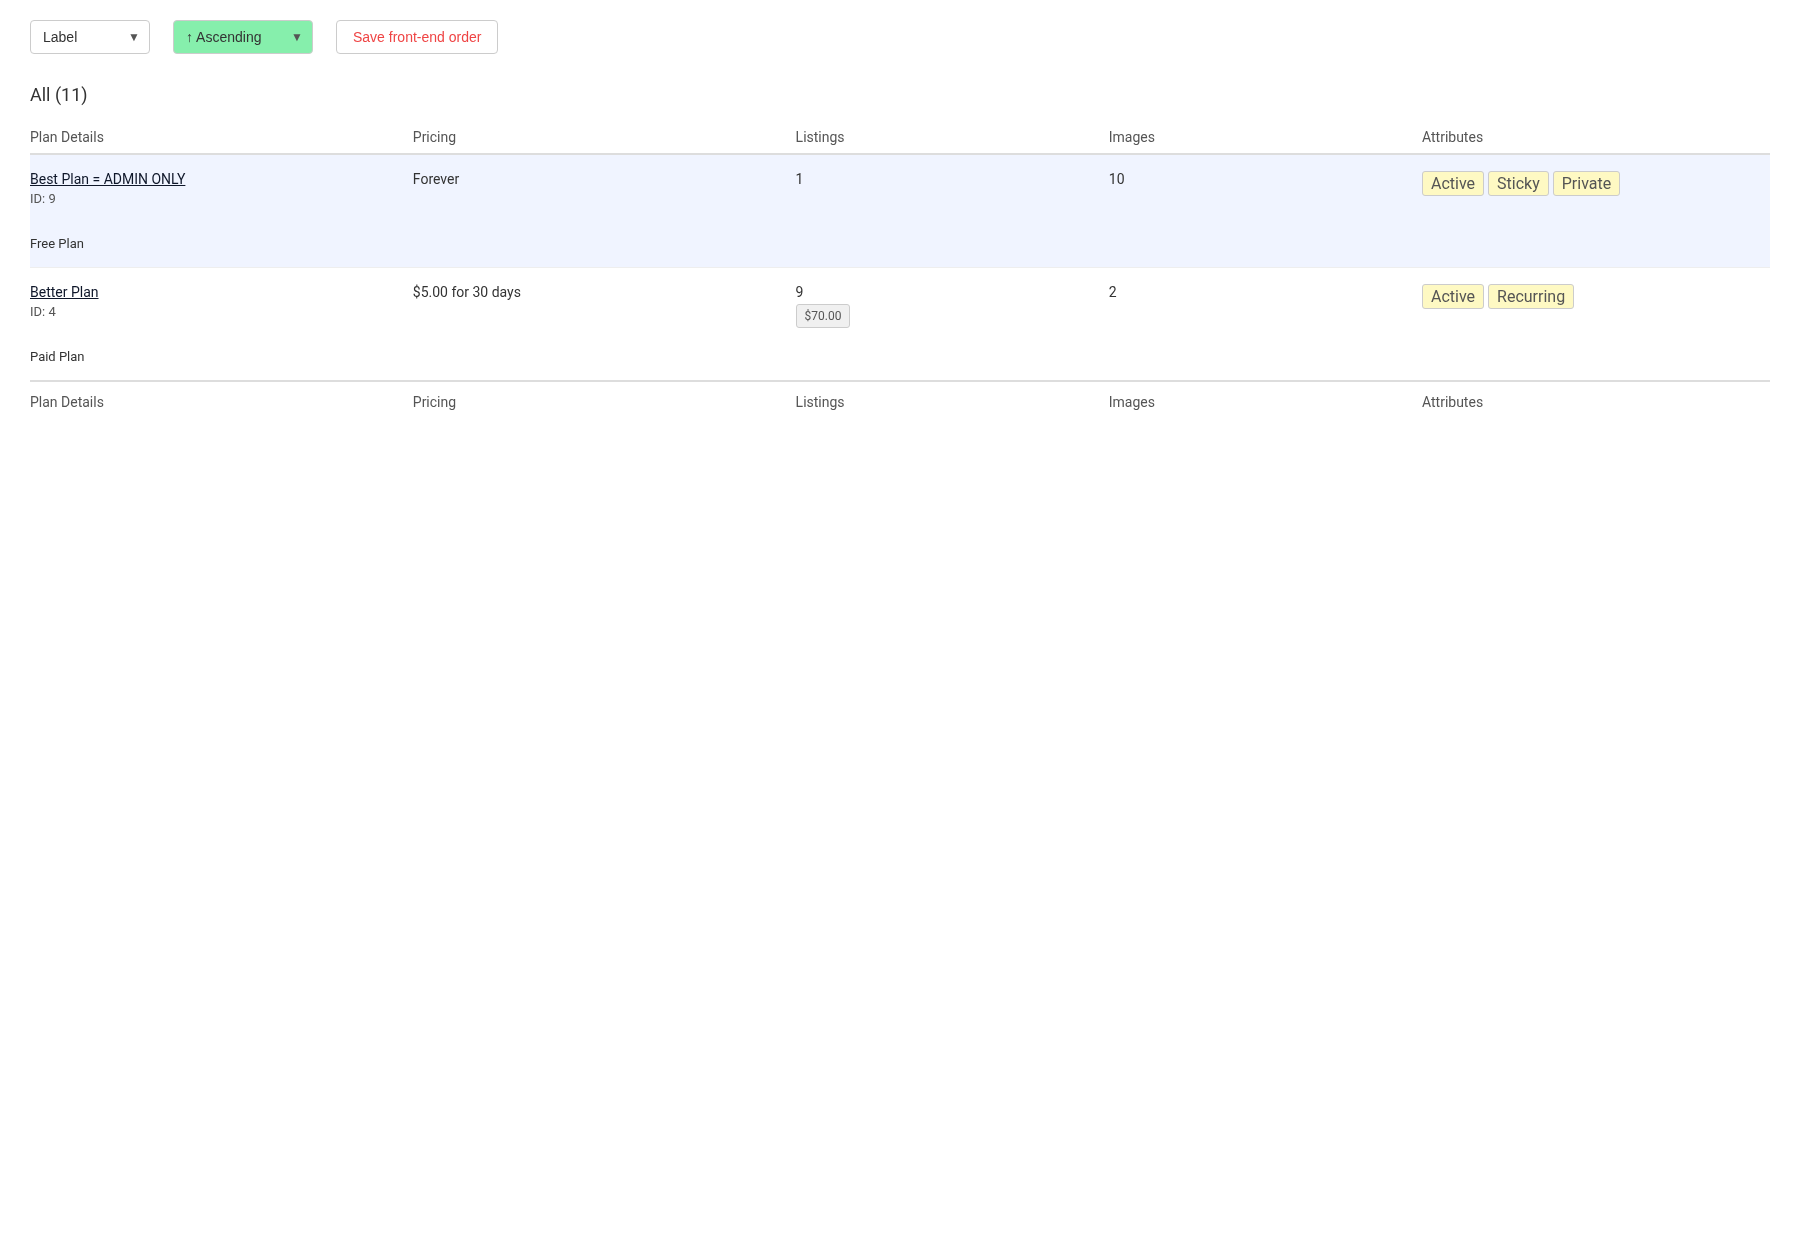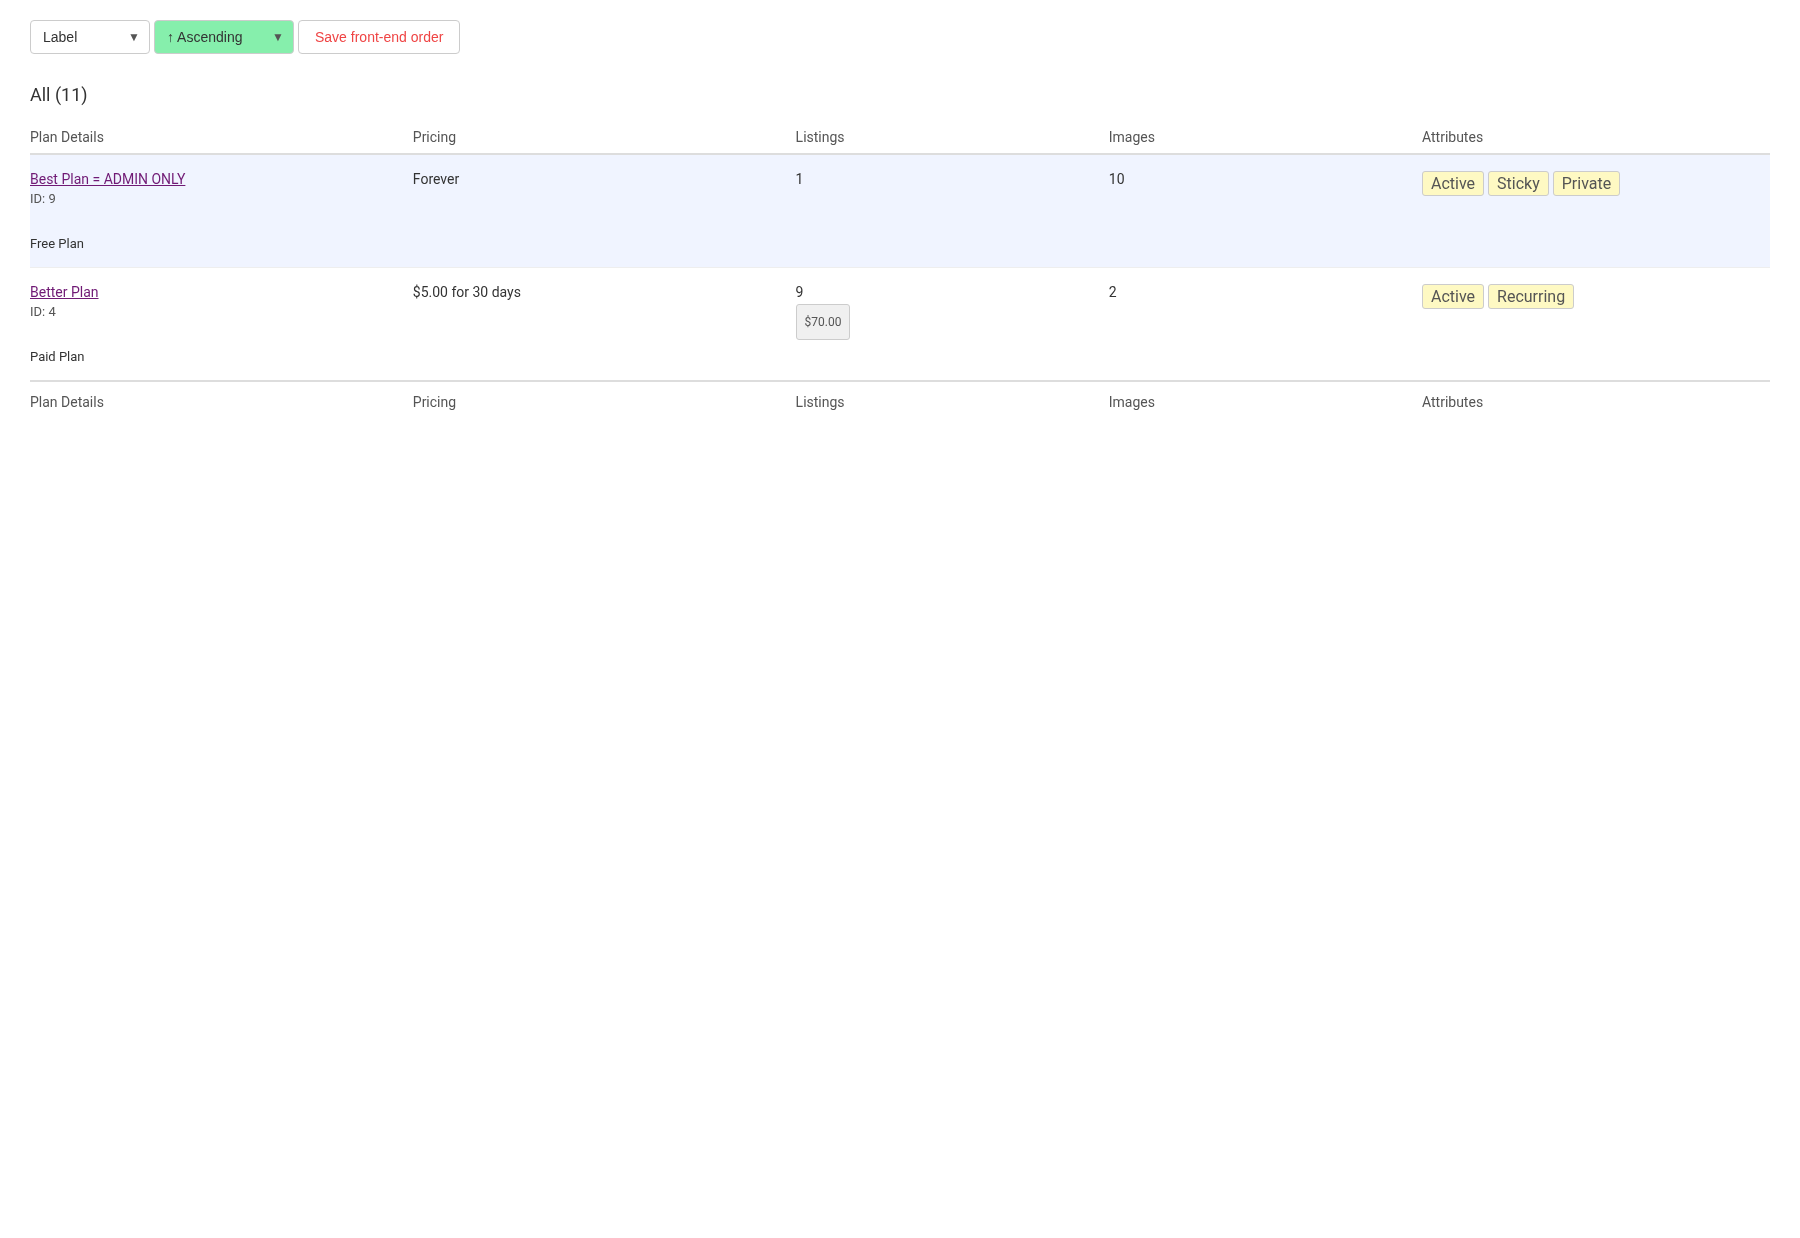--- a/index.html
+++ b/index.html
@@ -12,21 +12,21 @@
       font-family: -apple-system, BlinkMacSystemFont, "Segoe UI", Roboto, Arial, sans-serif;
       font-size: 14px;
       color: #333;
       background: #fff;
       padding: 20px 30px;
     }
 
     .toolbar {
       display: flex;
       align-items: center;
-      gap: 4px;
+      gap: 23px;
       margin-bottom: 30px;
     }
 
     .select-wrapper {
       position: relative;
       display: inline-flex;
       align-items: center;
     }
 
     .select-wrapper select {
@@ -113,21 +113,21 @@
       border-bottom: 1px solid #eee;
       font-size: 14px;
       color: #333;
     }
 
     .plans-table tr.row-highlighted {
       background-color: #f0f4ff;
     }
 
     .plan-name {
-      color: #701a75;
+      color: #0f172a;
       font-weight: normal;
       cursor: pointer;
       display: block;
       margin-bottom: 4px;
     }
 
     .plan-id {
       color: #555;
       font-size: 13px;
       display: block;
@@ -149,21 +149,21 @@
       font-size: 16px;
       color: #555;
       background: #fef9c3;
       margin-right: 4px;
     }
 
     .listings-fee {
       display: inline-block;
       border: 1px solid #ccc;
       border-radius: 3px;
-      padding: 10px 8px;
+      padding: 4px 8px;
       font-size: 12px;
       color: #555;
       background: #f0f0f0;
       margin-top: 4px;
     }
 
     .col-plan-details { width: 22%; }
     .col-pricing { width: 22%; }
     .col-listings { width: 18%; }
     .col-images { width: 18%; }

